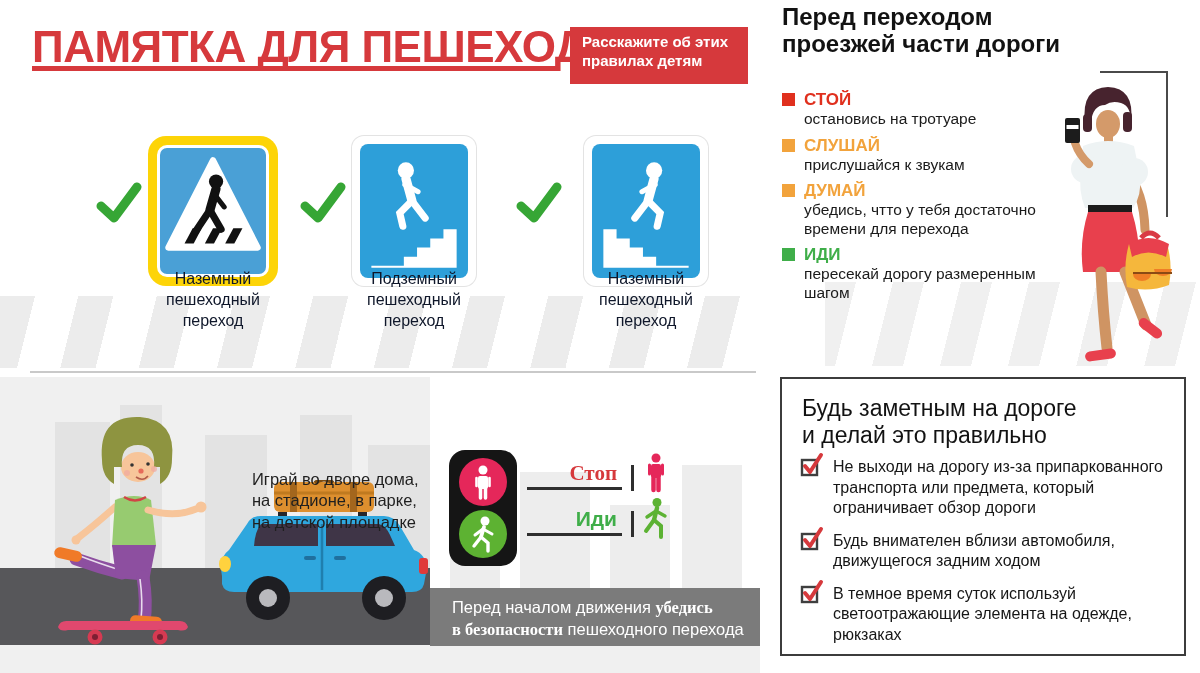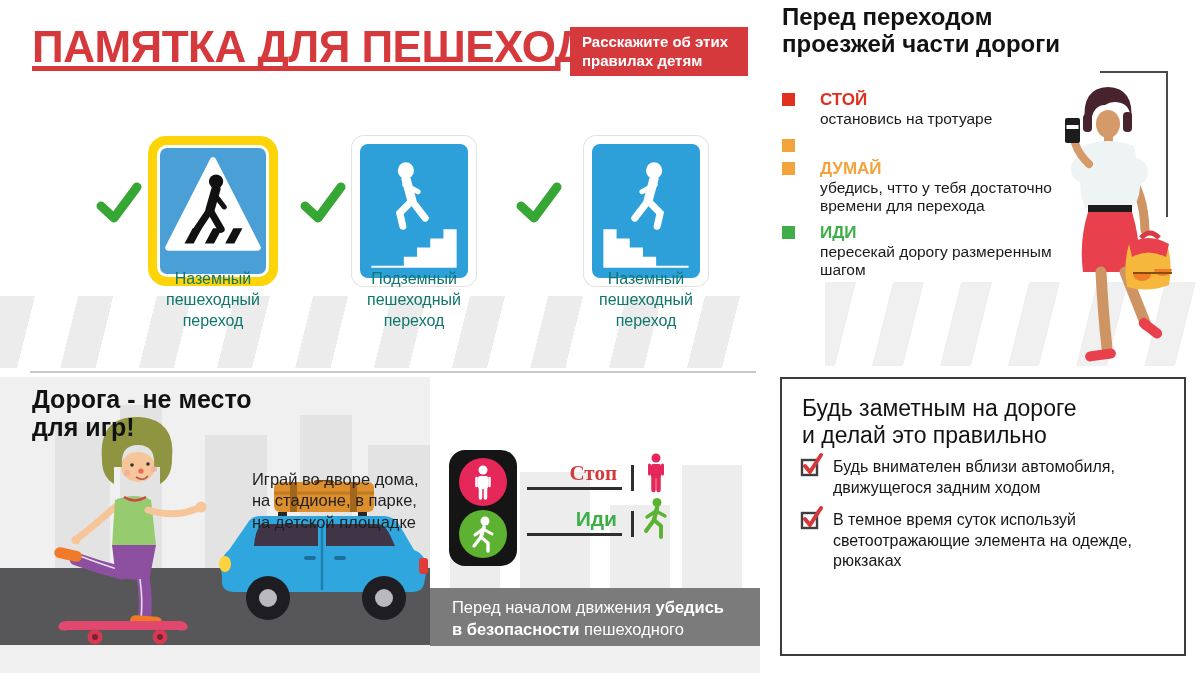--- a/index.html
+++ b/index.html
@@ -5,40 +5,40 @@
   html,body{margin:0;padding:0;background:#fff;}
   .poster{position:relative;width:1200px;height:673px;background:#fff;overflow:hidden;
           font-family:"Liberation Sans","DejaVu Sans",sans-serif;color:#1a1a1a;}
   .abs{position:absolute;}
   .pre{white-space:pre-line;}
 
   
   .main-title{left:32px;top:22px;font-size:44px;font-weight:bold;color:#d6393c;letter-spacing:-.5px;}
   .title-underline{left:32px;top:66px;width:528px;height:5px;background:#d6393c;}
   .badge{left:570px;top:27px;width:160px;background:#d6393c;color:#fff;font-size:15px;font-weight:bold;
-         line-height:1.28;padding:5px 6px 6px 12px;}
+         line-height:1.28;padding:5px 6px 14px 12px;}
   .subtitle{left:32px;top:84px;font-size:25px;font-weight:bold;color:#121212;}
   .zebra-top{left:0;top:296px;width:758px;height:72px;
              background:repeating-linear-gradient(104deg,#ececec 0 34px,rgba(0,0,0,0) 34px 76px);}
   .check{width:46px;height:42px;}
-  .sign-caption{top:268px;width:180px;text-align:center;font-size:16px;line-height:1.32;color:#0f766e;}
+  .sign-caption{top:268px;width:180px;text-align:center;font-size:16px;line-height:1.32;color:#0f172a;}
   .sign-yellow{left:148px;top:136px;width:130px;height:150px;background:#fdd407;border-radius:18px;padding:0;box-sizing:border-box;}
   .sign-yellow .inner{position:absolute;left:9px;top:9px;right:9px;bottom:9px;background:#4aa0d6;
                       border:3px solid #fff;border-radius:10px;}
   .sign-white{width:124px;height:150px;background:#fff;border-radius:12px;box-shadow:0 0 0 1px #e3e3e3;}
   .sign-white .inner{position:absolute;left:8px;top:8px;right:8px;bottom:8px;background:#2d9fd9;border-radius:8px;}
   .divider-left{left:30px;top:371px;width:726px;height:2px;background:#c9c9c9;}
 
   
   .sec-tr{left:765px;top:0;width:435px;height:376px;}
   .tr-title{left:17px;top:4px;font-size:24px;font-weight:bold;line-height:1.12;color:#121212;}
   .zebra-right{left:60px;top:282px;width:375px;height:84px;z-index:1;
                background:repeating-linear-gradient(104deg,#f0f0f0 0 30px,rgba(0,0,0,0) 30px 66px);}
   .rules{left:17px;top:90px;width:285px;z-index:2;}
-  .rule{display:flex;gap:25px;margin-bottom:7px;}
+  .rule{display:flex;gap:9px;margin-bottom:7px;}
   .bullet{flex:0 0 13px;width:13px;height:13px;margin-top:3px;}
   .rule-label{font-size:17px;font-weight:bold;line-height:20px;}
   .rule-desc{font-size:15.5px;line-height:18.5px;color:#1a1a1a;}
   .c-red{color:#e0301e;} .bg-red{background:#e0301e;}
   .c-orange{color:#f2a33c;} .bg-orange{background:#f2a33c;}
   .c-green{color:#3fae49;} .bg-green{background:#3fae49;}
   .frame-h{left:335px;top:71px;width:68px;height:2px;background:#4a4a4a;z-index:1;}
   .frame-v{left:401px;top:71px;width:2px;height:146px;background:#4a4a4a;z-index:1;}
   .woman{left:268px;top:76px;z-index:3;}
 
@@ -51,21 +51,21 @@
 
   
   .sec-bm{left:430px;top:377px;width:330px;height:296px;background:#fff;overflow:hidden;}
   .bld2{background:#ededed;}
   .bm-title{left:13px;top:8px;font-size:24px;font-weight:bold;line-height:1.14;z-index:5;}
   .sig-label{width:90px;text-align:right;font-size:21px;font-weight:bold;z-index:5;}
   .sig-line{width:95px;height:3px;background:#2e2e2e;z-index:5;}
   .sig-bar{width:3px;height:26px;background:#2e2e2e;z-index:5;}
   .note-box{left:0;top:211px;width:330px;height:58px;background:#7b7b7b;color:#fff;font-size:16.5px;
             line-height:1.32;padding:9px 0 0 22px;box-sizing:border-box;z-index:6;}
-  .note-box .b{font-weight:bold;}
+  .note-box .b{font-weight:bold;font-family:Liberation Serif, serif;}
   .bm-strip{left:0;top:269px;width:330px;height:27px;background:#f0f0f0;z-index:6;}
 
   
   .sec-br{left:780px;top:377px;width:406px;height:279px;border:2px solid #3c3c3c;background:#fff;box-sizing:border-box;}
   .br-title{left:20px;top:16px;font-size:23px;font-weight:normal;line-height:1.16;color:#121212;}
   .br-items{left:20px;top:78px;width:365px;}
   .br-item{display:flex;gap:14px;margin-bottom:12px;}
   .cbx{flex:0 0 17px;position:relative;width:17px;height:17px;margin-top:2px;}
   .br-text{font-size:16px;line-height:20.5px;color:#161616;}
 </style>
@@ -165,20 +165,24 @@
     <div class="abs rules">
       <div class="rule">
         <span class="bullet bg-red"></span>
         <div>
             <div class="rule-label c-red">СТОЙ</div>
         <div class="rule-desc pre">остановись на тротуаре</div>
           </div>
       </div>
       <div class="rule">
         <span class="bullet bg-orange"></span>
+        <div>
+            <div class="rule-label c-orange">СЛУШАЙ</div>
+        <div class="rule-desc pre">прислушайся к звукам</div>
+          </div>
       </div>
       <div class="rule">
         <span class="bullet bg-orange"></span>
         <div>
             <div class="rule-label c-orange">ДУМАЙ</div>
         <div class="rule-desc pre">убедись, чтто у тебя достаточно
 времени для перехода</div>
           </div>
       </div>
       <div class="rule">
@@ -222,22 +226,20 @@
 
   <div class="abs sec-bl">
     <div class="abs bld" style="left:55px;top:45px;width:55px;height:146px;"></div>
     <div class="abs bld" style="left:120px;top:28px;width:42px;height:163px;"></div>
     <div class="abs bld" style="left:205px;top:58px;width:62px;height:133px;"></div>
     <div class="abs bld" style="left:300px;top:38px;width:52px;height:153px;"></div>
     <div class="abs bld" style="left:368px;top:68px;width:62px;height:123px;"></div>
 
     <div class="abs road"></div>
 
-    <div class="abs bl-title pre">Дорога - не место
-для игр!</div>
     <div class="abs bl-text pre">Играй во дворе дома,
 на стадионе, в парке,
 на детской площадке</div>
 
     <svg class="abs" style="left:216px;top:103px;z-index:3;" width="215" height="150" viewBox="0 0 215 150">
       <rect x="58" y="2" width="100" height="30" rx="6" fill="#dd8f2e"></rect>
       <path d="M58 13 h100" stroke="#c07a1f" stroke-width="3"></path>
       <rect x="74" y="2" width="7" height="30" fill="#a3661d"></rect>
       <rect x="134" y="2" width="7" height="30" fill="#a3661d"></rect>
       <path d="M99 3 q9 -7 18 0" stroke="#7a4b12" stroke-width="4" fill="none"></path>
@@ -350,20 +352,31 @@
     <div class="abs br-title pre">Будь заметным на дороге
 и делай это правильно</div>
     <div class="abs br-items">
       <div class="br-item">
         <span class="cbx">
           <svg width="28" height="28" viewBox="0 0 28 28" style="position:absolute;left:-2px;top:-8px;overflow:visible;">
             <rect x="2" y="9" width="15" height="15" fill="none" stroke="#3f3f3f" stroke-width="2.4"></rect>
             <path d="M5 15 L10 21 L21 4" fill="none" stroke="#d6393c" stroke-width="4" stroke-linecap="round" stroke-linejoin="round"></path>
           </svg>
         </span>
+        <div class="br-text pre">Не выходи на дорогу из-за припаркованного
+транспорта или предмета, который
+ограничивает обзор дороги</div>
+      </div>
+      <div class="br-item">
+        <span class="cbx">
+          <svg width="28" height="28" viewBox="0 0 28 28" style="position:absolute;left:-2px;top:-8px;overflow:visible;">
+            <rect x="2" y="9" width="15" height="15" fill="none" stroke="#3f3f3f" stroke-width="2.4"></rect>
+            <path d="M5 15 L10 21 L21 4" fill="none" stroke="#d6393c" stroke-width="4" stroke-linecap="round" stroke-linejoin="round"></path>
+          </svg>
+        </span>
         <div class="br-text pre">Будь внимателен вблизи автомобиля,
 движущегося задним ходом</div>
       </div>
       <div class="br-item">
         <span class="cbx">
           <svg width="28" height="28" viewBox="0 0 28 28" style="position:absolute;left:-2px;top:-8px;overflow:visible;">
             <rect x="2" y="9" width="15" height="15" fill="none" stroke="#3f3f3f" stroke-width="2.4"></rect>
             <path d="M5 15 L10 21 L21 4" fill="none" stroke="#d6393c" stroke-width="4" stroke-linecap="round" stroke-linejoin="round"></path>
           </svg>
         </span>

